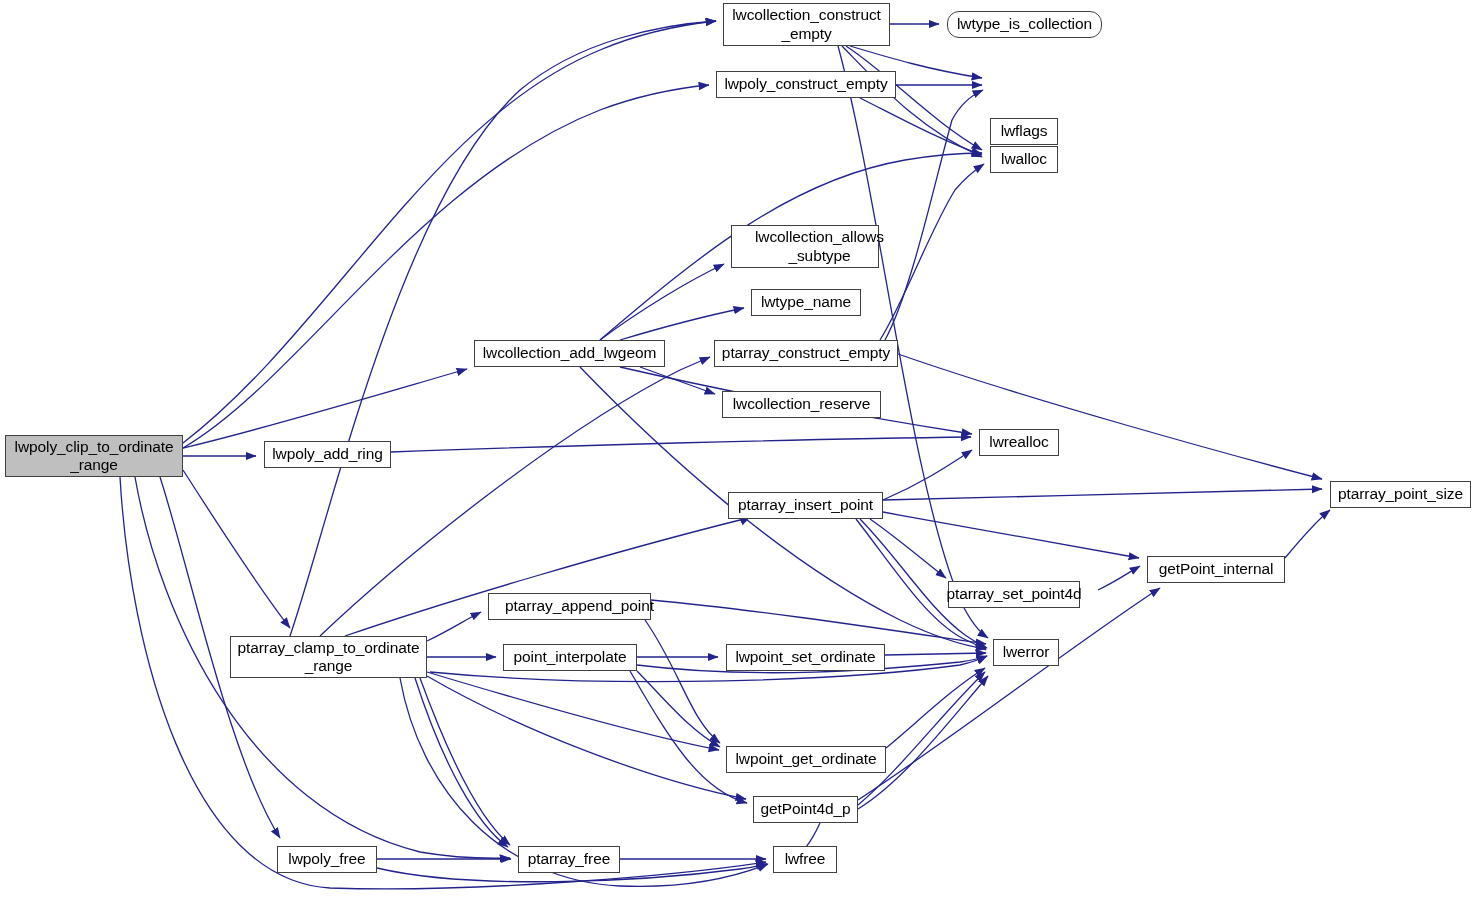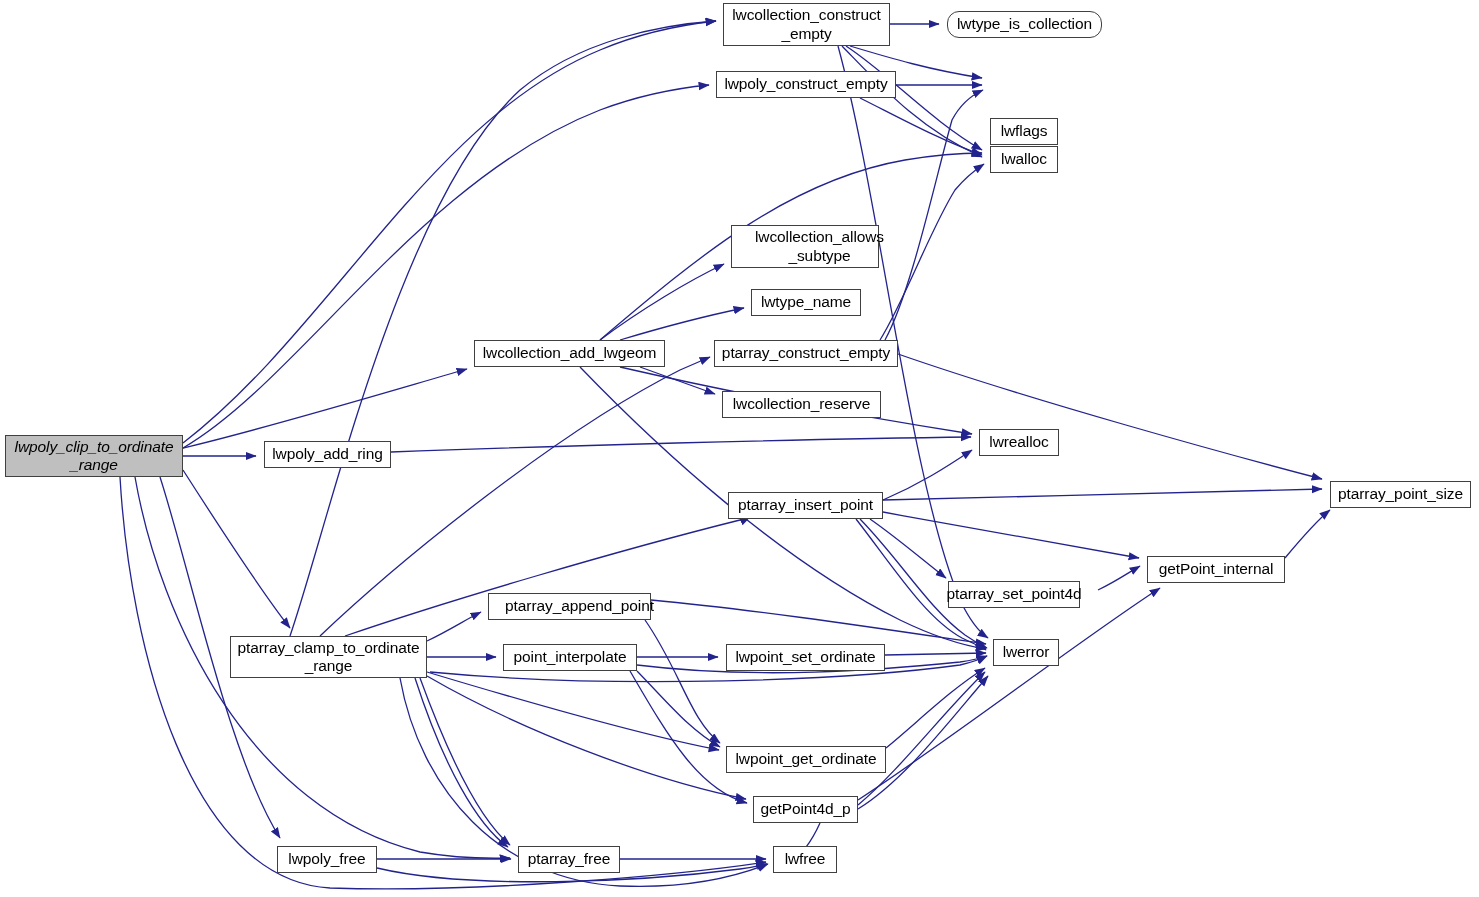--- a/index.html
+++ b/index.html
@@ -110,21 +110,21 @@
         <path d="M 858 805 C 900 770 945 710 985 672" fill="none" stroke="#23238e" stroke-width="1.3" marker-end="url(#arrow)"></path>
         <path d="M 858 809 C 905 780 950 720 988 676" fill="none" stroke="#23238e" stroke-width="1.3" marker-end="url(#arrow)"></path>
         <path d="M 858 800 C 950 740 1080 640 1160 588" fill="none" stroke="#23238e" stroke-width="1.3" marker-end="url(#arrow)"></path>
         <path d="M 820 823 C 810 845 800 855 795 858" fill="none" stroke="#23238e" stroke-width="1.3" marker-end="url(#arrow)"></path>
         <path d="M 377 859 L 511 859" fill="none" stroke="#23238e" stroke-width="1.3" marker-end="url(#arrow)"></path>
         <path d="M 377 868 C 470 890 640 882 740 869 C 755 867 762 865 767 864" fill="none" stroke="#23238e" stroke-width="1.3" marker-end="url(#arrow)"></path>
         <path d="M 620 859 L 766 859" fill="none" stroke="#23238e" stroke-width="1.3" marker-end="url(#arrow)"></path>
       </g>
   </svg>
   <div id="node-layer">
-      <div class="node root" style="left: 5px; top: 435px; width: 178px; height: 42px; font-style: italic;">lwpoly_clip_to_ordinate
+      <div class="node root" style="left: 5px; top: 435px; width: 178px; height: 42px;">lwpoly_clip_to_ordinate
 _range</div>
       <div class="node" style="left: 723px; top: 3px; width: 167px; height: 43px;">lwcollection_construct
 _empty</div>
       <div class="node" style="left: 947px; top: 11px; width: 155px; height: 27px; border-radius: 12px;">lwtype_is_collection</div>
       <div class="node" style="left: 716px; top: 71px; width: 180px; height: 27px;">lwpoly_construct_empty</div>
       <div class="node" style="left: 990px; top: 70px; width: 68px; height: 27px; margin-top: 48px;">lwflags</div>
       <div class="node" style="left: 990px; top: 146px; width: 68px; height: 27px;">lwalloc</div>
       <div class="node" style="left: 731px; top: 225px; width: 148px; height: 43px; padding-left: 29px;">lwcollection_allows
 _subtype</div>
       <div class="node" style="left: 751px; top: 289px; width: 110px; height: 27px;">lwtype_name</div>

